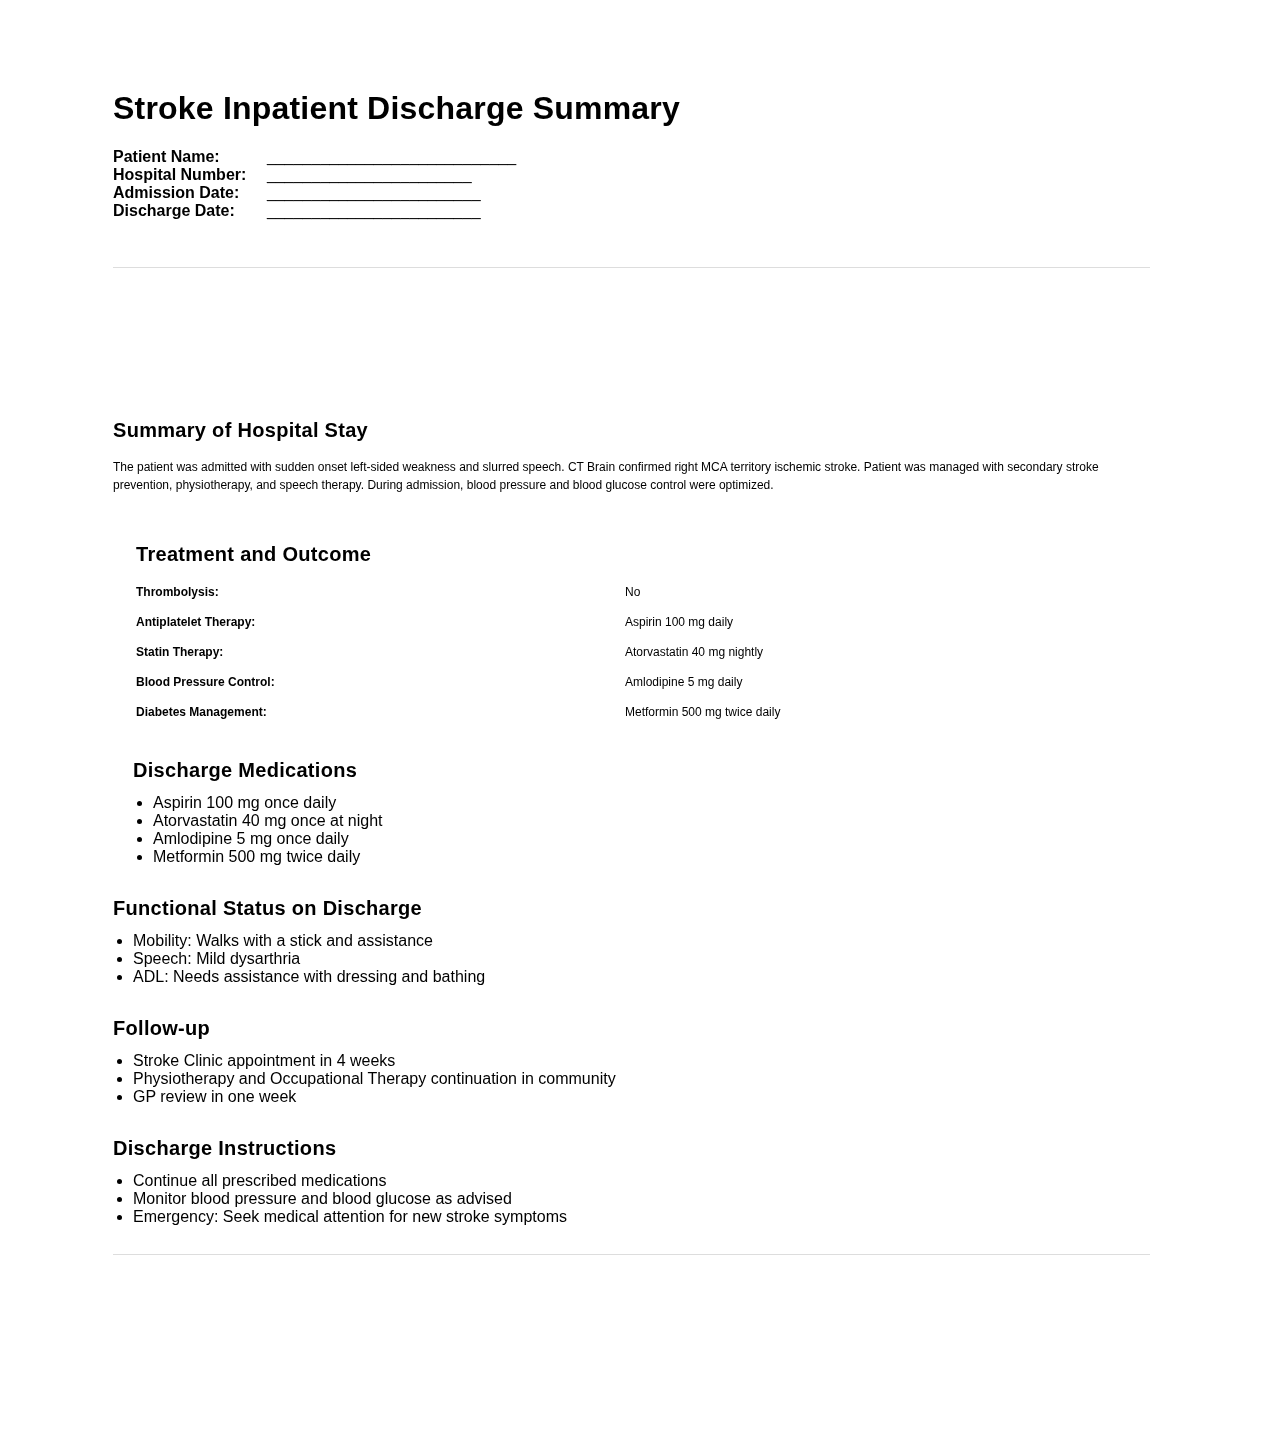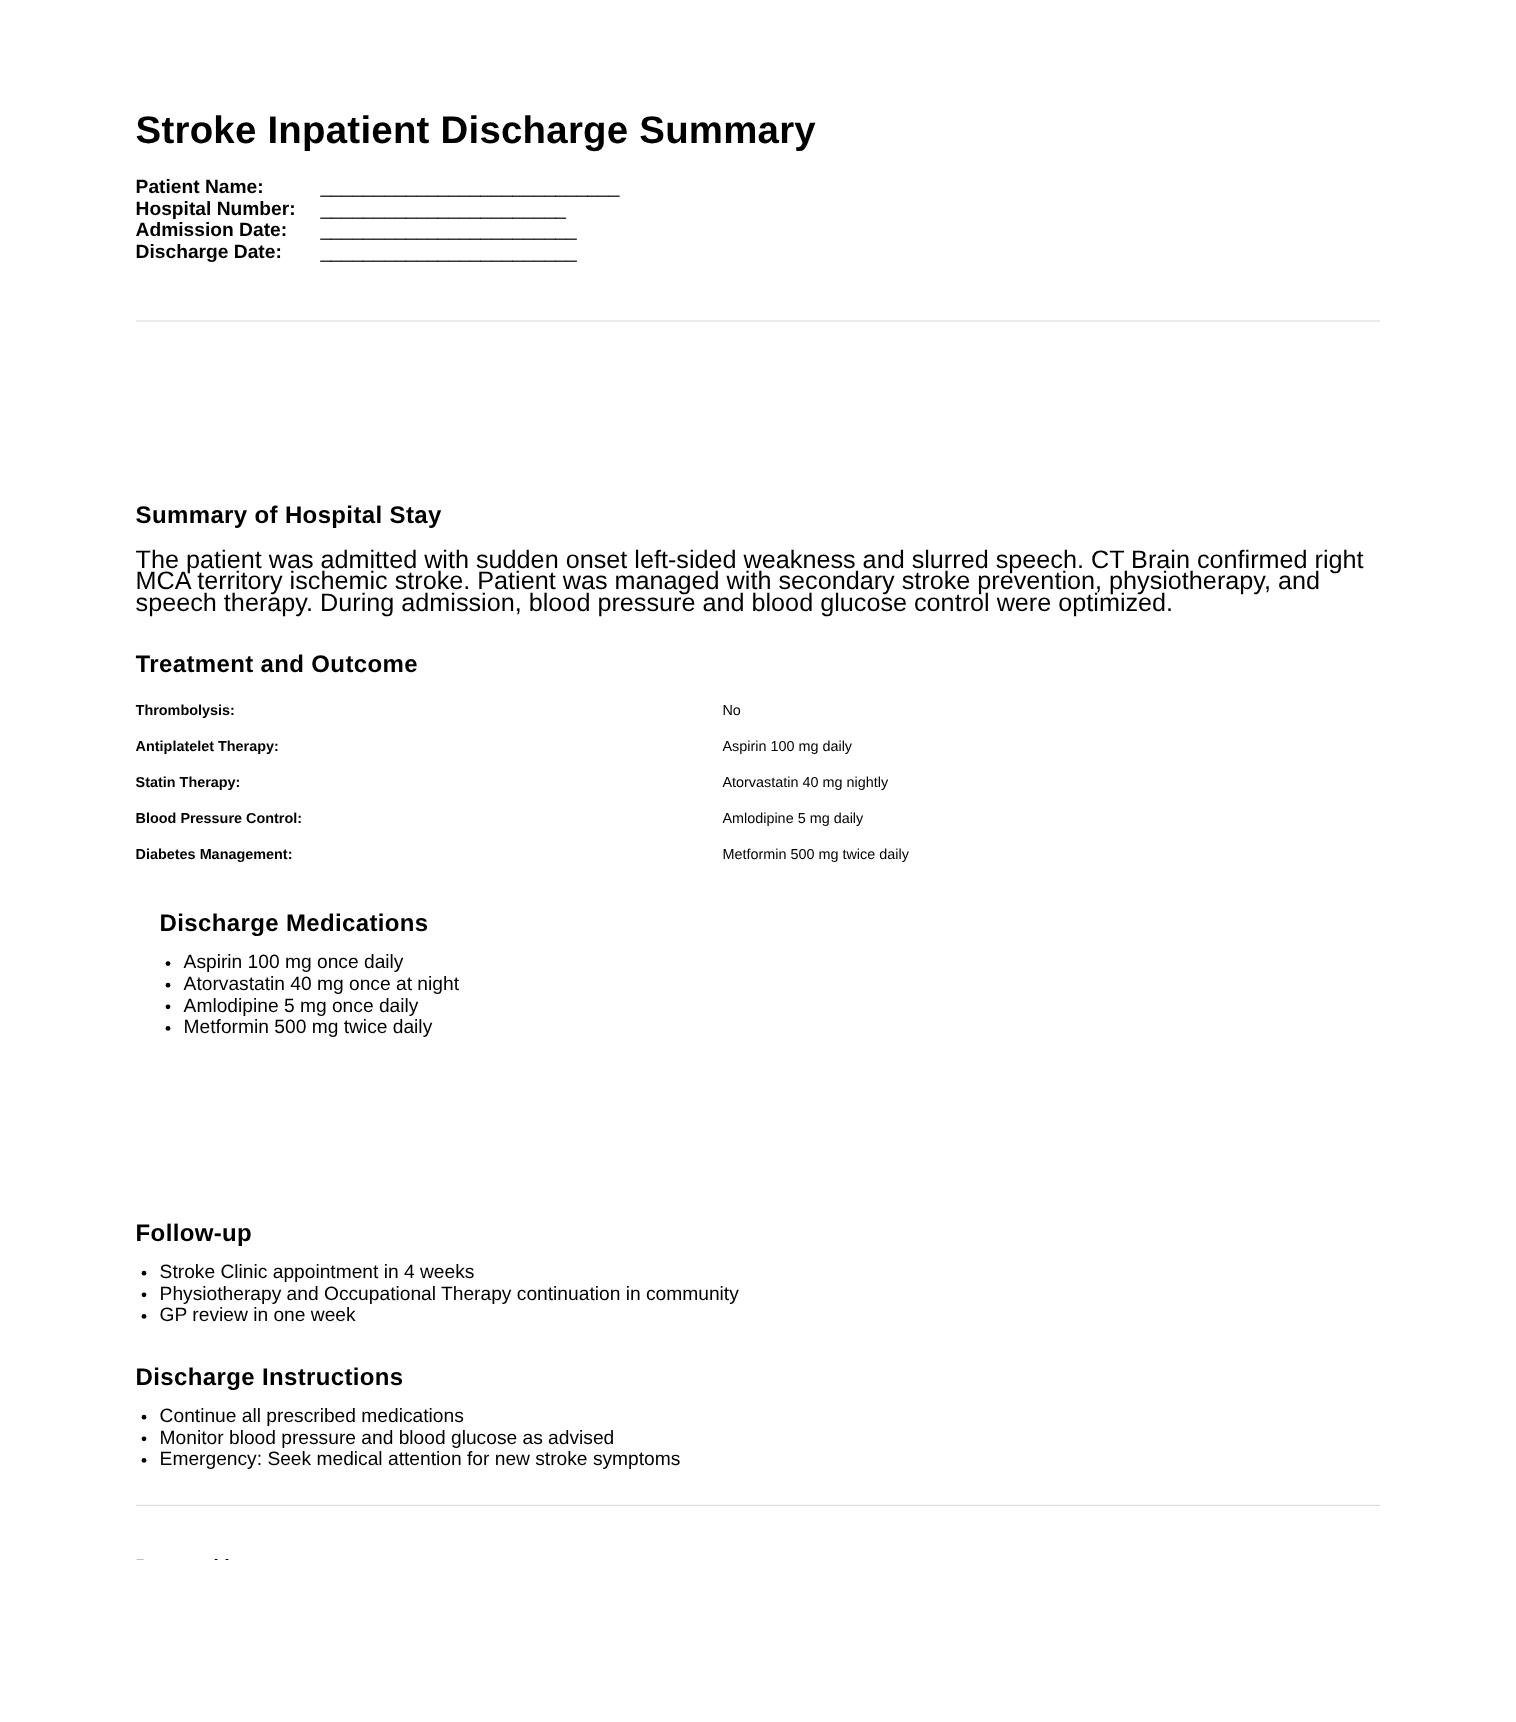--- a/index.html
+++ b/index.html
@@ -11,21 +11,21 @@
     h1 { font-size: 32px; font-weight: bold; margin: 0; position: absolute; top: 90px; left: 0; letter-spacing: 0.2px; }
     .patient-info { position: absolute; top: 148px; left: 0; }
     .info-row { display: flex; height: 18px; line-height: 18px; font-size: 16px; }
     .info-label { font-weight: bold; width: 154px; }
     .info-blank { white-space: pre; }
     hr.sep { position: absolute; left: 0; width: 1037px; border: 0; border-top: 1px solid #dddddd; margin: 0; }
     .section { position: absolute; left: 0; width: 1037px; }
     h2 { font-size: 20px; font-weight: bold; margin: 0 0 12px 0; letter-spacing: 0.3px; }
     ul { margin: 0; padding-left: 20px; font-size: 16px; line-height: 18px; }
     ul li { padding-left: 0; }
-    p.summary { margin: 0; font-size: 21px; line-height: 18px; }
+    p.summary { margin: 0; font-size: 12px; line-height: 18px; }
     .tx-row { display: flex; height: 30px; line-height: 18px; font-size: 12px; }
     .tx-label { font-weight: bold; width: 489px; }
     .footer-row { display: flex; height: 18px; line-height: 18px; font-size: 16px; }
     .footer-label { font-weight: bold; width: 154px; }
   </style>
 </head>
 <body>
 
 <div class="page">
   <h1>Stroke Inpatient Discharge Summary</h1>
@@ -50,21 +50,21 @@
   </div>
 
   <hr class="sep" style="top: 267px;">
 
 
   <div class="section" style="top: 419px;">
     <h2 style="margin-bottom: 16px;">Summary of Hospital Stay</h2>
     <p class="summary">The patient was admitted with sudden onset left-sided weakness and slurred speech. CT Brain confirmed right MCA territory ischemic stroke. Patient was managed with secondary stroke prevention, physiotherapy, and speech therapy. During admission, blood pressure and blood glucose control were optimized.</p>
   </div>
 
-  <div class="section" style="top: 543px;">
+  <div class="section" style="top: 543px; margin-left: 23px;">
     <h2 style="margin-bottom: 17px;">Treatment and Outcome</h2>
     <div class="tx-row">
       <span class="tx-label">Thrombolysis:</span>
       <span>No</span>
     </div>
     <div class="tx-row">
       <span class="tx-label">Antiplatelet Therapy:</span>
       <span>Aspirin 100 mg daily</span>
     </div>
     <div class="tx-row">
@@ -84,20 +84,28 @@
   <div class="section" style="top: 759px; margin-left: 20px;">
     <h2>Discharge Medications</h2>
     <ul>
       <li>Aspirin 100 mg once daily</li>
       <li>Atorvastatin 40 mg once at night</li>
       <li>Amlodipine 5 mg once daily</li>
       <li>Metformin 500 mg twice daily</li>
     </ul>
   </div>
 
+  <div class="section" style="top: 897px;">
+    <h2>Functional Status on Discharge</h2>
+    <ul>
+      <li>Mobility: Walks with a stick and assistance</li>
+      <li>Speech: Mild dysarthria</li>
+      <li>ADL: Needs assistance with dressing and bathing</li>
+    </ul>
+  </div>
 
   <div class="section" style="top: 1017px;">
     <h2>Follow-up</h2>
     <ul>
       <li>Stroke Clinic appointment in 4 weeks</li>
       <li>Physiotherapy and Occupational Therapy continuation in community</li>
       <li>GP review in one week</li>
     </ul>
   </div>
 

